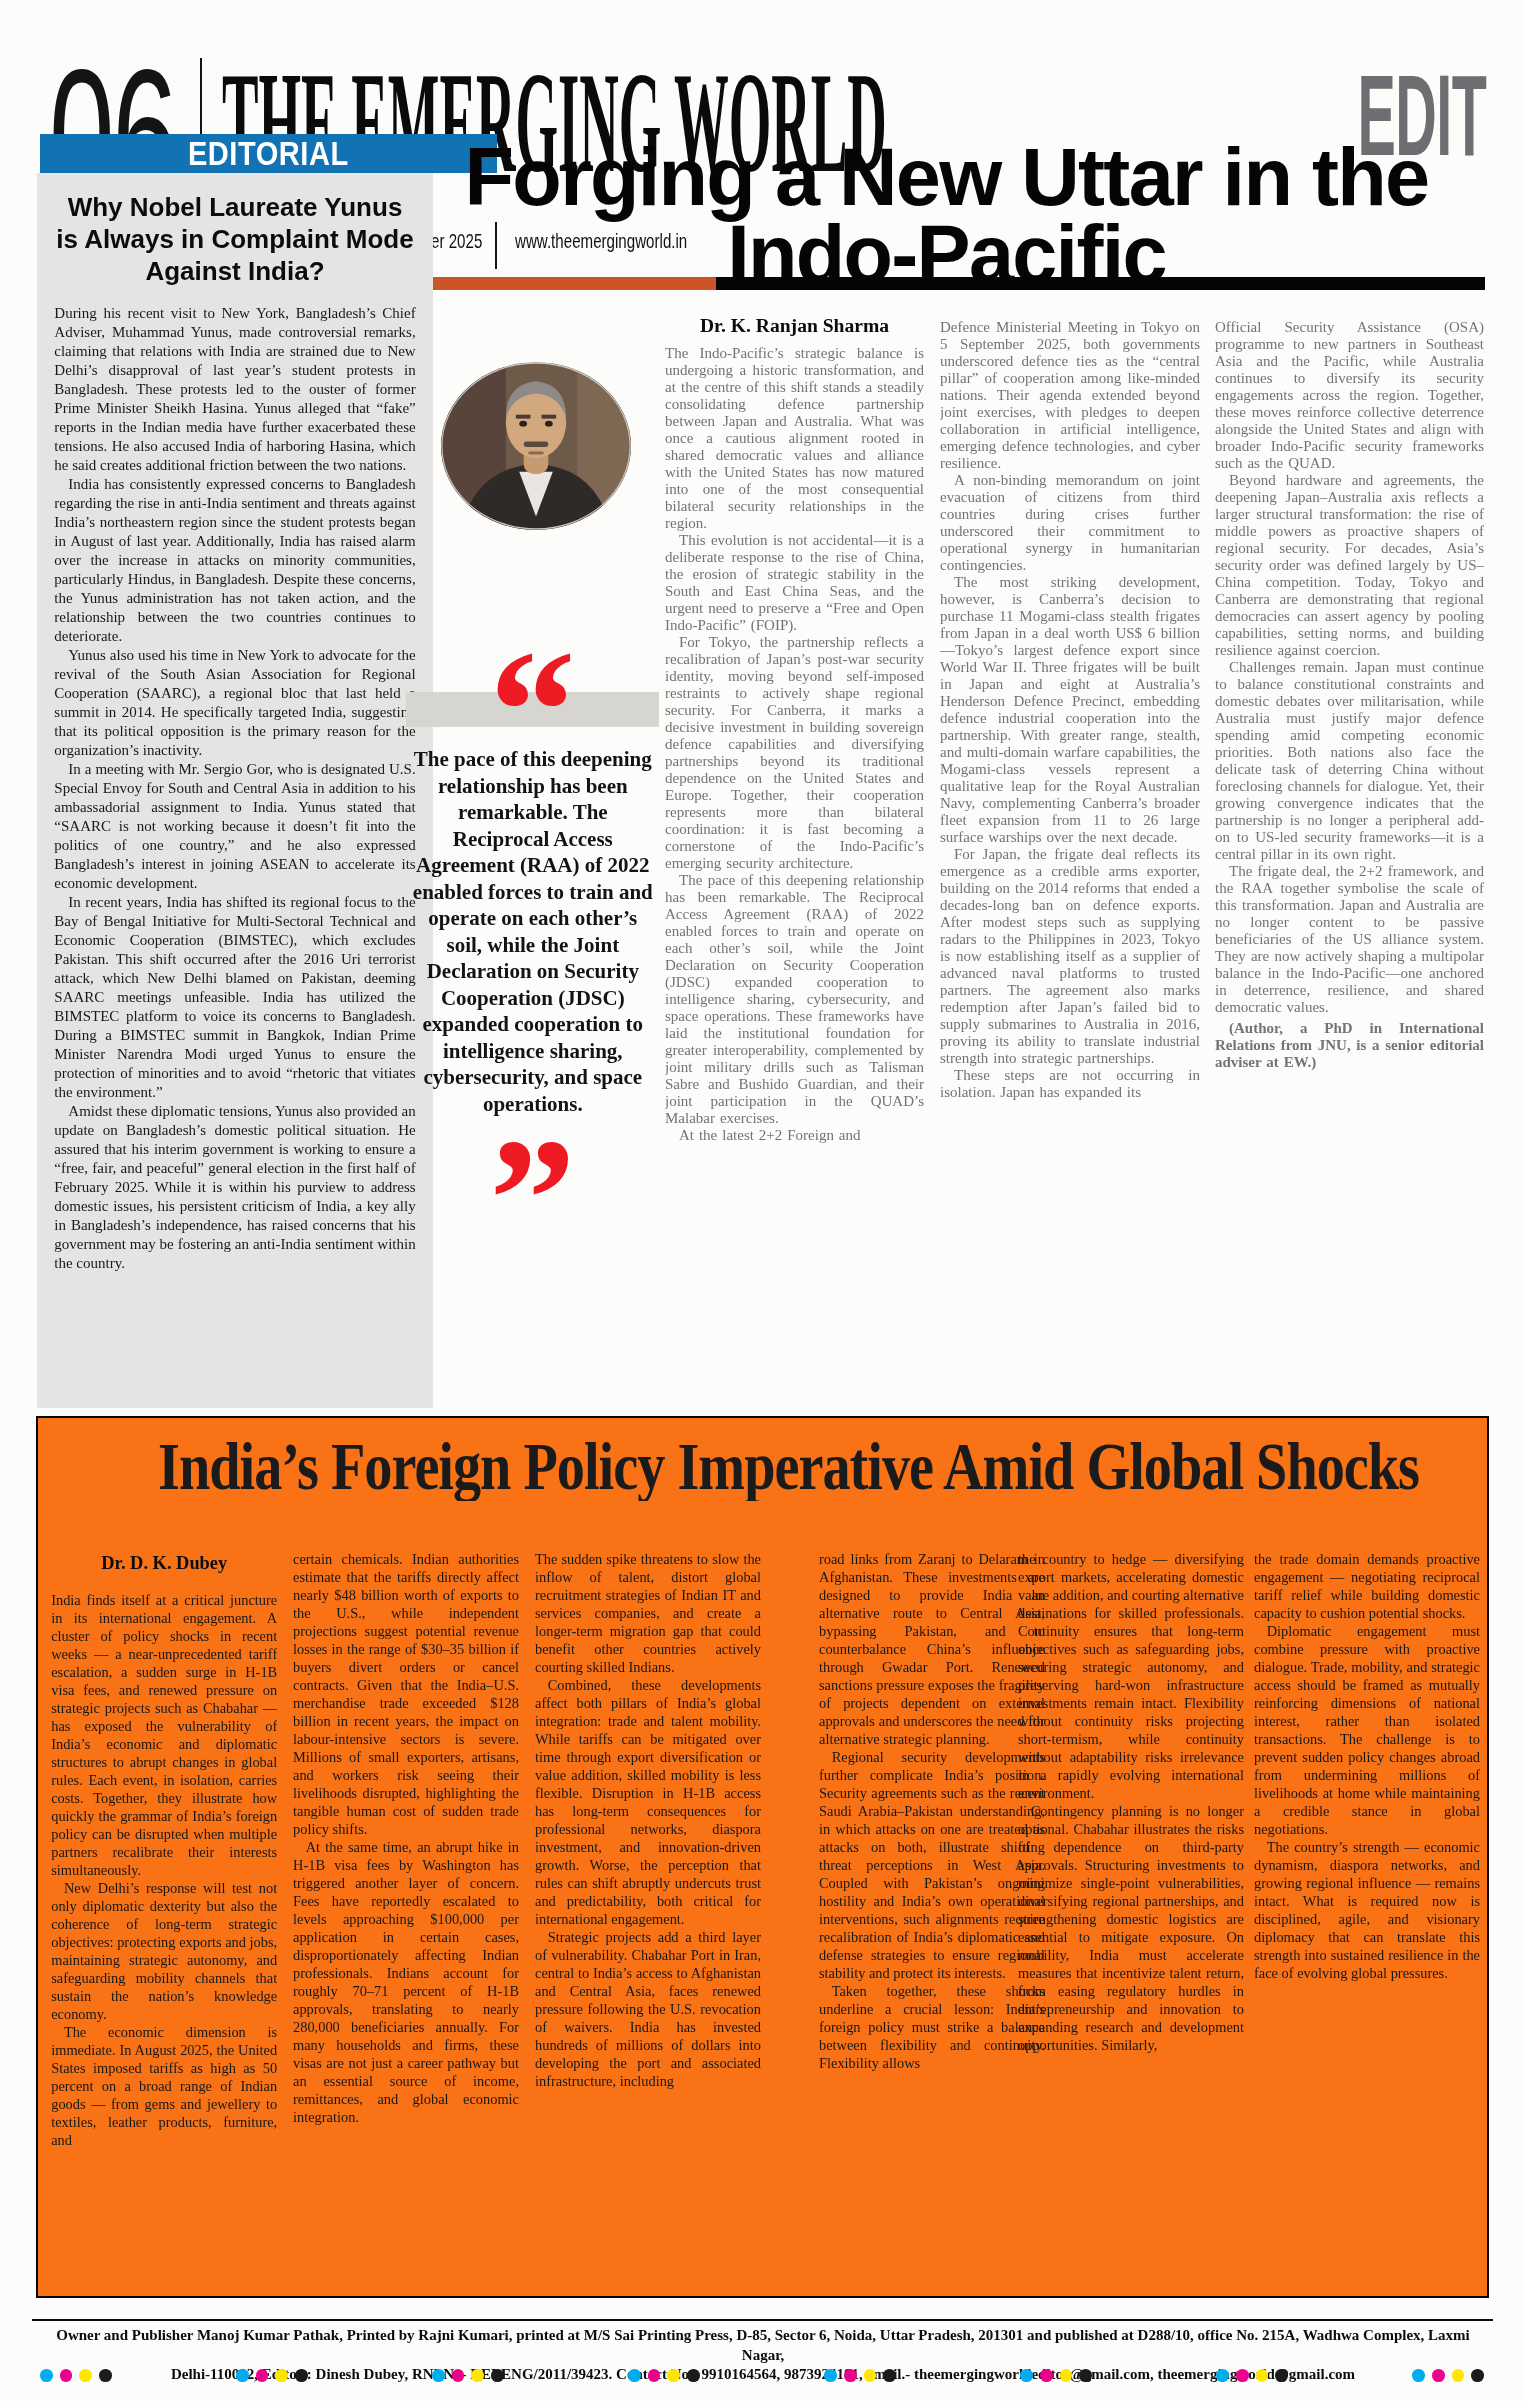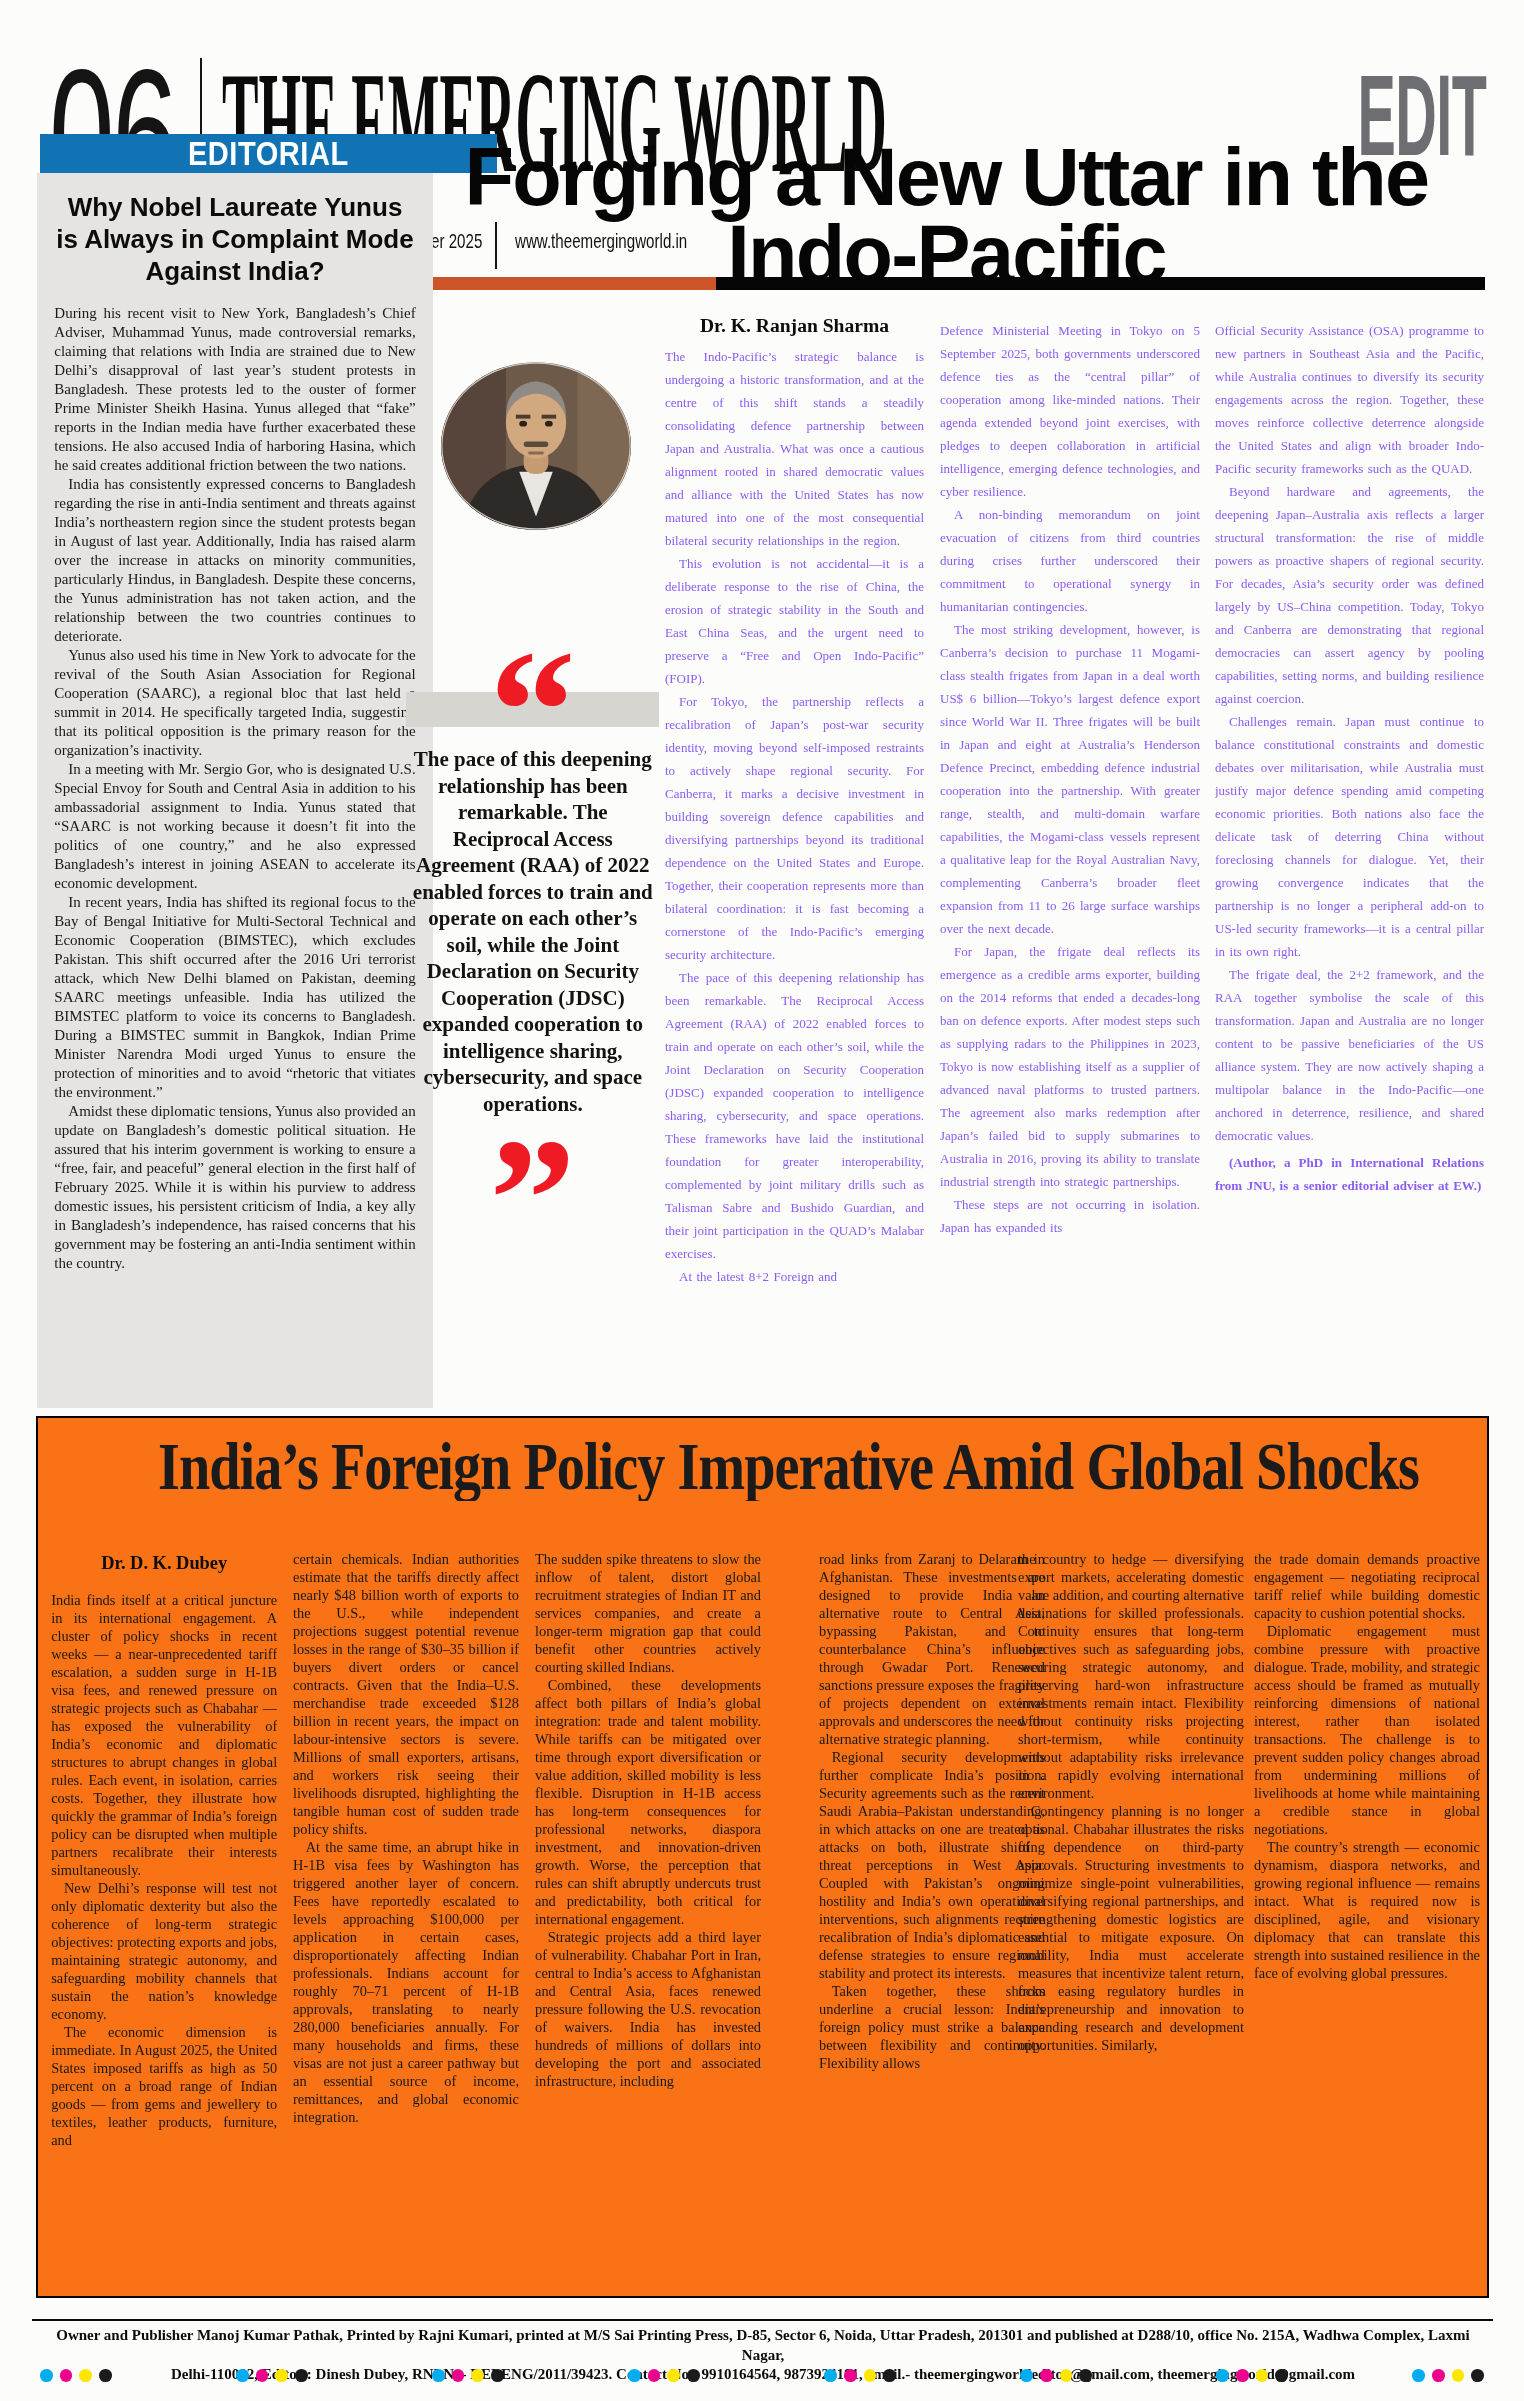--- a/index.html
+++ b/index.html
@@ -73,21 +73,21 @@
     position:absolute; width:100%; text-align:center; color:#ee1b24;
     font-family:"Liberation Serif",serif; font-weight:700; font-size:173px; line-height:0.9;
   }
   .quote-open { top:314px; height:132px; }
   .quote-close { top:803px; height:132px; }
   .quote-text {
     position:absolute; left:5.8px; top:427px; width:242px; text-align:center;
     font-weight:700; font-size:21px; line-height:26.5px; color:#131313;
   }
   .main-col { overflow:hidden; }
-  .main-col p { font-size:13px; line-height:23px; text-align:justify; color:#8b5cf6; word-spacing:1.2px; }
+  .main-col p { font-size:15px; line-height:17px; text-align:justify; color:#737373; word-spacing:1.2px; }
   .main-col p + p { text-indent:14px; }
   .col-a { left:665px; top:345px; width:259px; height:1064px; }
   .col-b { left:940px; top:319px; width:260px; height:1090px; }
   .col-c { left:1215px; top:319px; width:269px; height:1090px; }
   .author-note { font-weight:700; margin-top:4px; }
 
   
   .second-box {
     left:36px; top:1416px; width:1453px; height:882px; background:#f97316;
     border:2.9px solid #050505; overflow:hidden;
@@ -187,21 +187,21 @@
   <div class="quote-open">“</div>
   <div class="quote-text">The pace of this deepening relationship has been remarkable. The Reciprocal Access Agreement (RAA) of 2022 enabled forces to train and operate on each other’s soil, while the Joint Declaration on Security Cooperation (JDSC) expanded cooperation to intelligence sharing, cybersecurity, and space operations.</div>
   <div class="quote-close">”</div>
 </div>
 
 <div class="abs main-col col-a">
   <p>The Indo-Pacific’s strategic balance is undergoing a historic transformation, and at the centre of this shift stands a steadily consolidating defence partnership between Japan and Australia. What was once a cautious alignment rooted in shared democratic values and alliance with the United States has now matured into one of the most consequential bilateral security relationships in the region.</p>
   <p>This evolution is not accidental—it is a deliberate response to the rise of China, the erosion of strategic stability in the South and East China Seas, and the urgent need to preserve a “Free and Open Indo-Pacific” (FOIP).</p>
   <p>For Tokyo, the partnership reflects a recalibration of Japan’s post-war security identity, moving beyond self-imposed restraints to actively shape regional security. For Canberra, it marks a decisive investment in building sovereign defence capabilities and diversifying partnerships beyond its traditional dependence on the United States and Europe. Together, their cooperation represents more than bilateral coordination: it is fast becoming a cornerstone of the Indo-Pacific’s emerging security architecture.</p>
   <p>The pace of this deepening relationship has been remarkable. The Reciprocal Access Agreement (RAA) of 2022 enabled forces to train and operate on each other’s soil, while the Joint Declaration on Security Cooperation (JDSC) expanded cooperation to intelligence sharing, cybersecurity, and space operations. These frameworks have laid the institutional foundation for greater interoperability, complemented by joint military drills such as Talisman Sabre and Bushido Guardian, and their joint participation in the QUAD’s Malabar exercises.</p>
-  <p>At the latest 8+2 Foreign and</p>
+  <p>At the latest 2+2 Foreign and</p>
 </div>
 <div class="abs main-col col-b">
   <p>Defence Ministerial Meeting in Tokyo on 5 September 2025, both governments underscored defence ties as the “central pillar” of cooperation among like-minded nations. Their agenda extended beyond joint exercises, with pledges to deepen collaboration in artificial intelligence, emerging defence technologies, and cyber resilience.</p>
   <p>A non-binding memorandum on joint evacuation of citizens from third countries during crises further underscored their commitment to operational synergy in humanitarian contingencies.</p>
   <p>The most striking development, however, is Canberra’s decision to purchase 11 Mogami-class stealth frigates from Japan in a deal worth US$ 6 billion—Tokyo’s largest defence export since World War II. Three frigates will be built in Japan and eight at Australia’s Henderson Defence Precinct, embedding defence industrial cooperation into the partnership. With greater range, stealth, and multi-domain warfare capabilities, the Mogami-class vessels represent a qualitative leap for the Royal Australian Navy, complementing Canberra’s broader fleet expansion from 11 to 26 large surface warships over the next decade.</p>
   <p>For Japan, the frigate deal reflects its emergence as a credible arms exporter, building on the 2014 reforms that ended a decades-long ban on defence exports. After modest steps such as supplying radars to the Philippines in 2023, Tokyo is now establishing itself as a supplier of advanced naval platforms to trusted partners. The agreement also marks redemption after Japan’s failed bid to supply submarines to Australia in 2016, proving its ability to translate industrial strength into strategic partnerships.</p>
   <p>These steps are not occurring in isolation. Japan has expanded its</p>
 </div>
 <div class="abs main-col col-c">
   <p>Official Security Assistance (OSA) programme to new partners in Southeast Asia and the Pacific, while Australia continues to diversify its security engagements across the region. Together, these moves reinforce collective deterrence alongside the United States and align with broader Indo-Pacific security frameworks such as the QUAD.</p>

